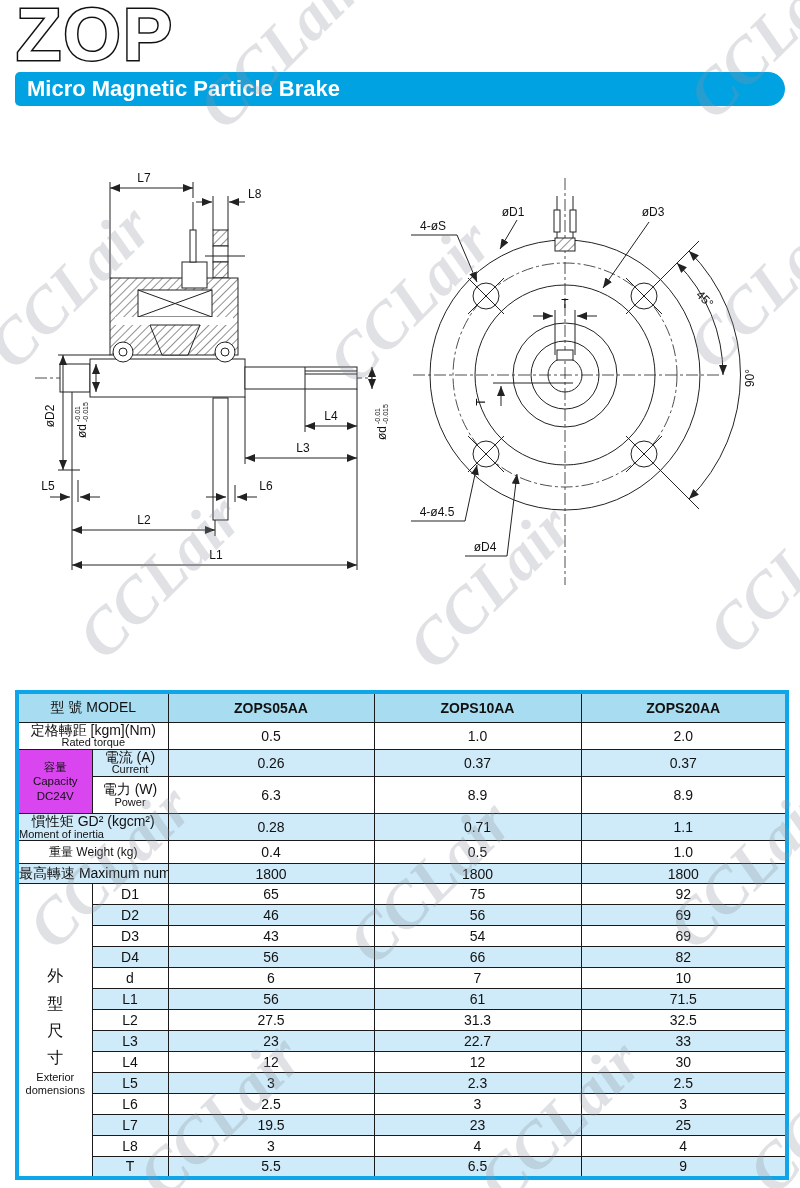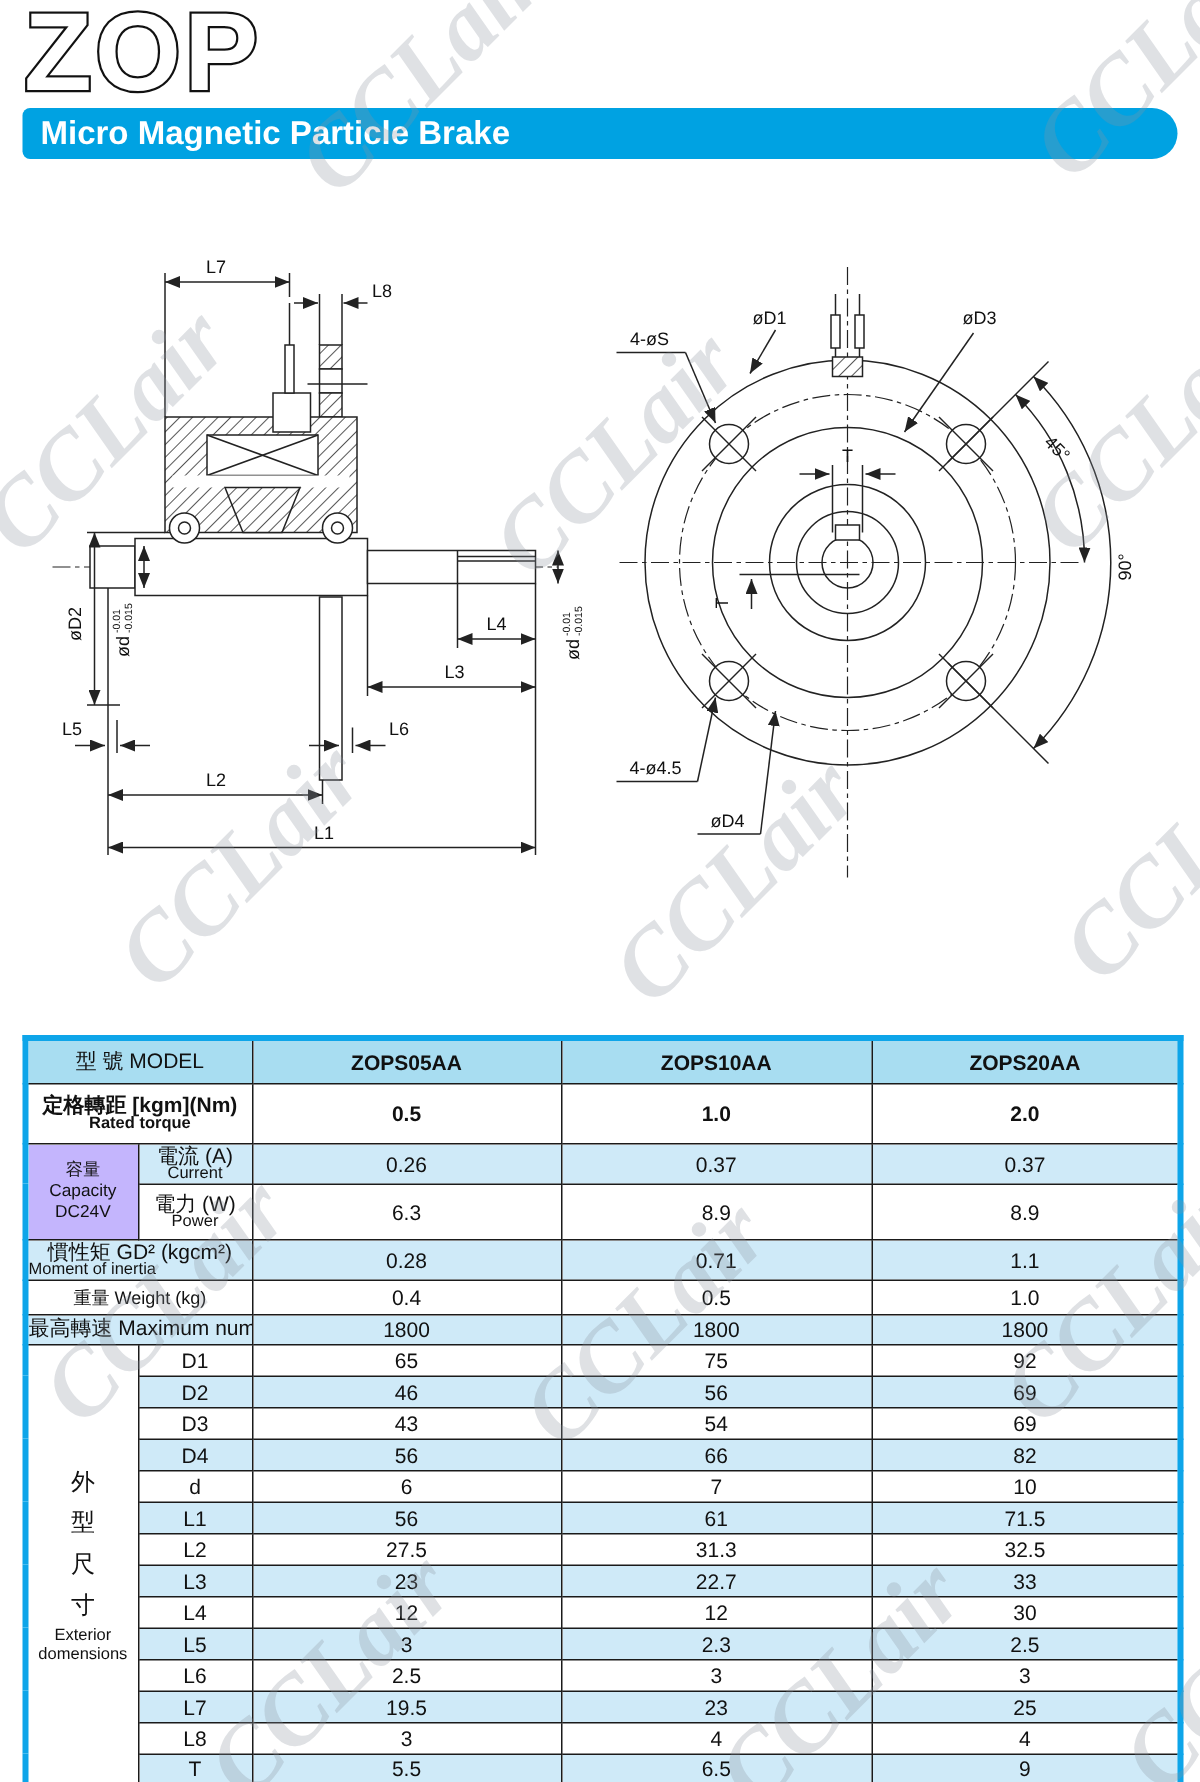--- a/index.html
+++ b/index.html
@@ -36,21 +36,21 @@
   .b{background:#cfeaf8;}
   .model-cell{font-size:15px;font-weight:bold;}
   .model-label{font-size:17px;text-align:left;padding-left:6px;}
   .lab1{font-size:12.5px;text-align:left;padding-left:4px;line-height:1.05;}
   .lab1 .sub{display:block;text-align:center;font-size:11px;}
   .lab-small{font-size:10px;text-align:left;padding-left:3px;white-space:nowrap;}
   .cap-cell div{font-size:11.5px;line-height:1.25;}
   .dimname{font-size:13.5px;}
   .dims-group div.ch{font-size:16px;line-height:1.7;}
   .dims-group div.en{font-size:11px;line-height:1.2;}
-  tr.r-hd{height:30px;} tr.r-tq{height:40px;font-weight:bold;} tr.r-cu{height:27px;}
+  tr.r-hd{height:30px;} tr.r-tq{height:27px;} tr.r-cu{height:27px;}
   tr.r-pw{height:37px;} tr.r-in{height:16px;} tr.r-wt{height:23px;padding-left:36px;}
   tr.r-sp{height:20px;} tr.r-dm{height:21px;}
   
   .wm-layer{position:absolute;left:0;top:0;width:800px;height:1188px;
     pointer-events:none;z-index:6;overflow:hidden;}
   .wm{position:absolute;width:260px;text-align:center;
     font-family:"Liberation Serif","DejaVu Serif",serif;
     font-style:italic;font-weight:bold;font-size:64px;
     color:rgba(140,148,158,0.28);transform:rotate(-45deg);}
 </style>
@@ -285,21 +285,21 @@
     <td colspan="2" class="lab1">
       <span>定格轉距  [kgm](Nm)</span>
       <span class="sub">Rated torque</span>
     </td>
     <td>0.5</td>
     <td>1.0</td>
     <td>2.0</td>
   </tr>
 
   <tr class="r-cu b">
-    <td rowspan="2" class="cap-cell" style="background:#c4b5fd;">
+    <td rowspan="2" class="cap-cell" style="background:#d946ef;">
       <div>容量</div>
       <div>Capacity</div>
       <div>DC24V</div>
     </td>
     <td class="lab1">
       <span>電流 (A)</span>
       <span class="sub" style="text-align:center">Current</span>
     </td>
     <td>0.26</td>
     <td>0.37</td>

